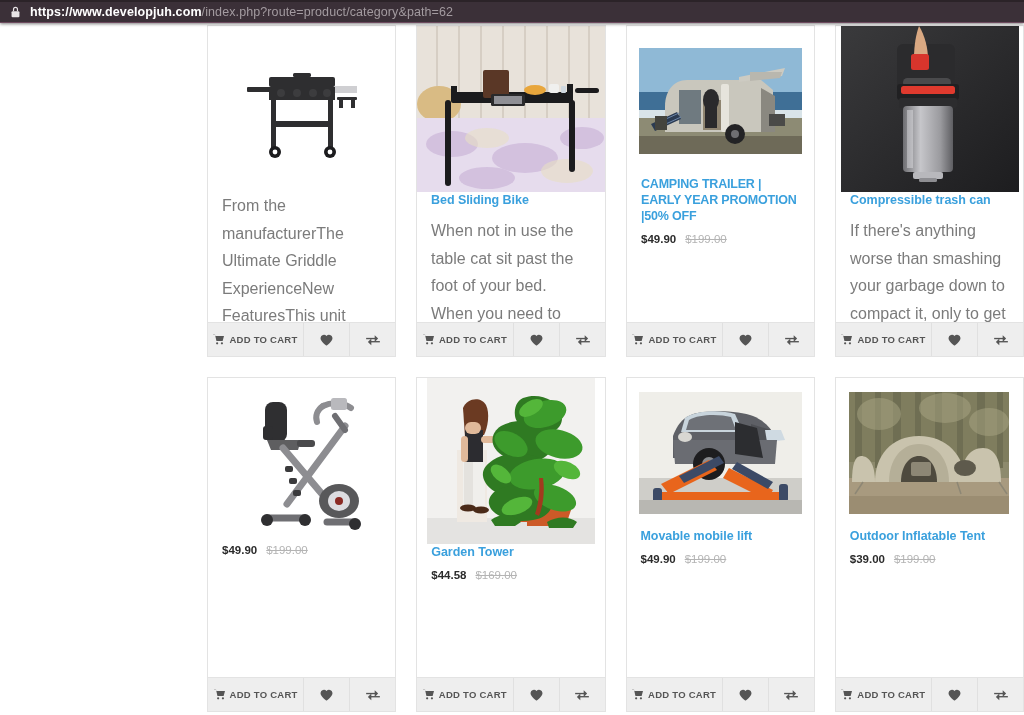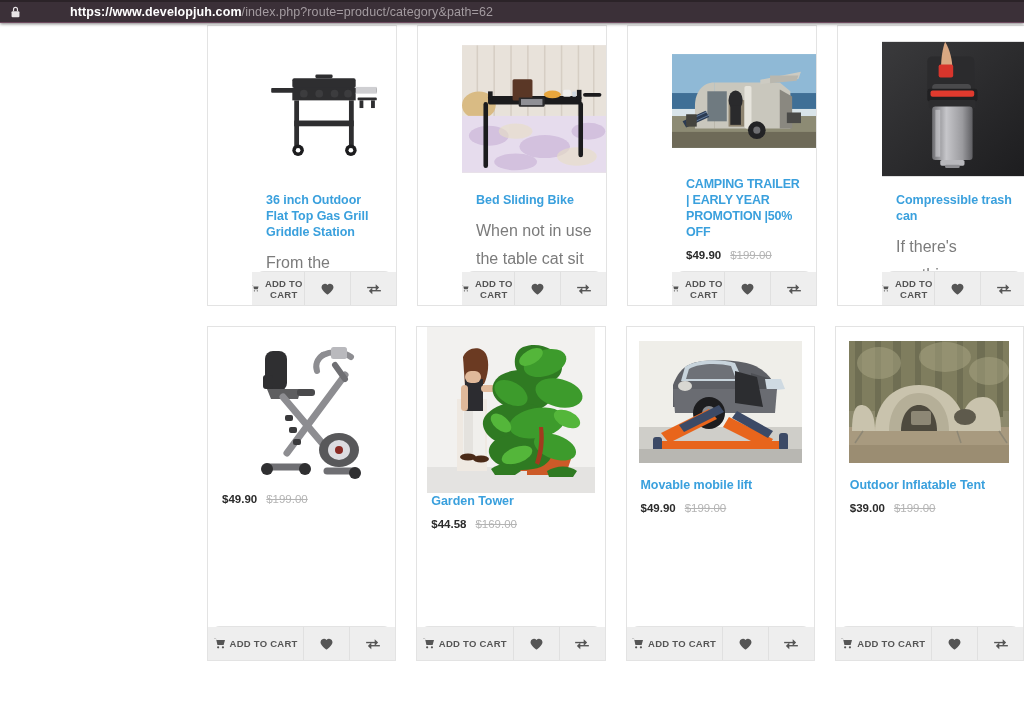--- a/index.html
+++ b/index.html
@@ -32,21 +32,20 @@
     margin-right: 9px;
     flex: 0 0 auto;
     display: block;
   }
   #url-bar .url-text {
     font-size: 12.5px;
     letter-spacing: .1px;
     white-space: nowrap;
     color: #b9b2b6;
     font-family: "Liberation Sans", sans-serif;
-    margin-left: 40px;
   }
   #url-bar .url-text .scheme { color: #ffffff; font-weight: 700; }
   #url-bar .url-text .host   { color: #ffffff; font-weight: 700; }
   #url-bar .url-text .path   { color: #a39ba0; font-weight: 400; }
 
   
   #page {
     position: absolute;
     top: 0; left: 0;
     width: 1024px;
@@ -68,21 +67,21 @@
   }
 
   .product-card {
     width: 190px;
     background: #ffffff;
     border: 1px solid #e3e3e3;
     display: flex;
     flex-direction: column;
     position: relative;
   }
-  .product-card.row1 { height: 281px; padding-left: 44px; }
+  .product-card.row1 { height: 332px; }
   .product-card.row2 { height: 335px; }
 
   .card-body {
     flex: 1 1 auto;
     display: flex;
     flex-direction: column;
     overflow: hidden;
   }
 
   .img-wrap {
@@ -129,21 +128,20 @@
   .price-new { font-weight: 700; color: #2b2b2b; }
   .price-old { color: #b4b4b4; text-decoration: line-through; text-align: center; }
 
   
   .card-actions {
     display: flex;
     height: 34px;
     border-top: 1px solid #e3e3e3;
     background: #eeeeee;
     flex: 0 0 auto;
-    border-radius: 12px;
   }
   .btn-cart {
     flex: 1 1 auto;
     display: flex;
     align-items: center;
     justify-content: center;
     gap: 5px;
     font-size: 9.5px;
     font-weight: 700;
     letter-spacing: .25px;
@@ -204,21 +202,20 @@
                 <circle cx="48" cy="108" r="6"></circle>
                   <circle cx="103" cy="108" r="6"></circle>
               </g>
               <g fill="#ffffff">
                 <circle cx="48" cy="108" r="2.4"></circle>
                   <circle cx="103" cy="108" r="2.4"></circle>
               </g>
             </svg>
           </div>
           <div class="card-text">
-            <div class="prod-title">36 inch Outdoor Flat Top Gas Grill Griddle Station</div>
             <div class="prod-desc">From the manufacturerThe Ultimate Griddle ExperienceNew FeaturesThis unit comes equipped with Blacks..</div>
 
           </div>
         </div>
         <div class="card-actions">
           <button class="btn-cart">
             <svg width="11" height="11" viewBox="0 0 16 16" fill="currentColor">
               <path d="M0 1h3l.6 2H16l-2 7H5L3.2 2.2 3 1.6H0z"></path>
               <circle cx="6" cy="13.6" r="1.6"></circle>
                 <circle cx="13" cy="13.6" r="1.6"></circle>

